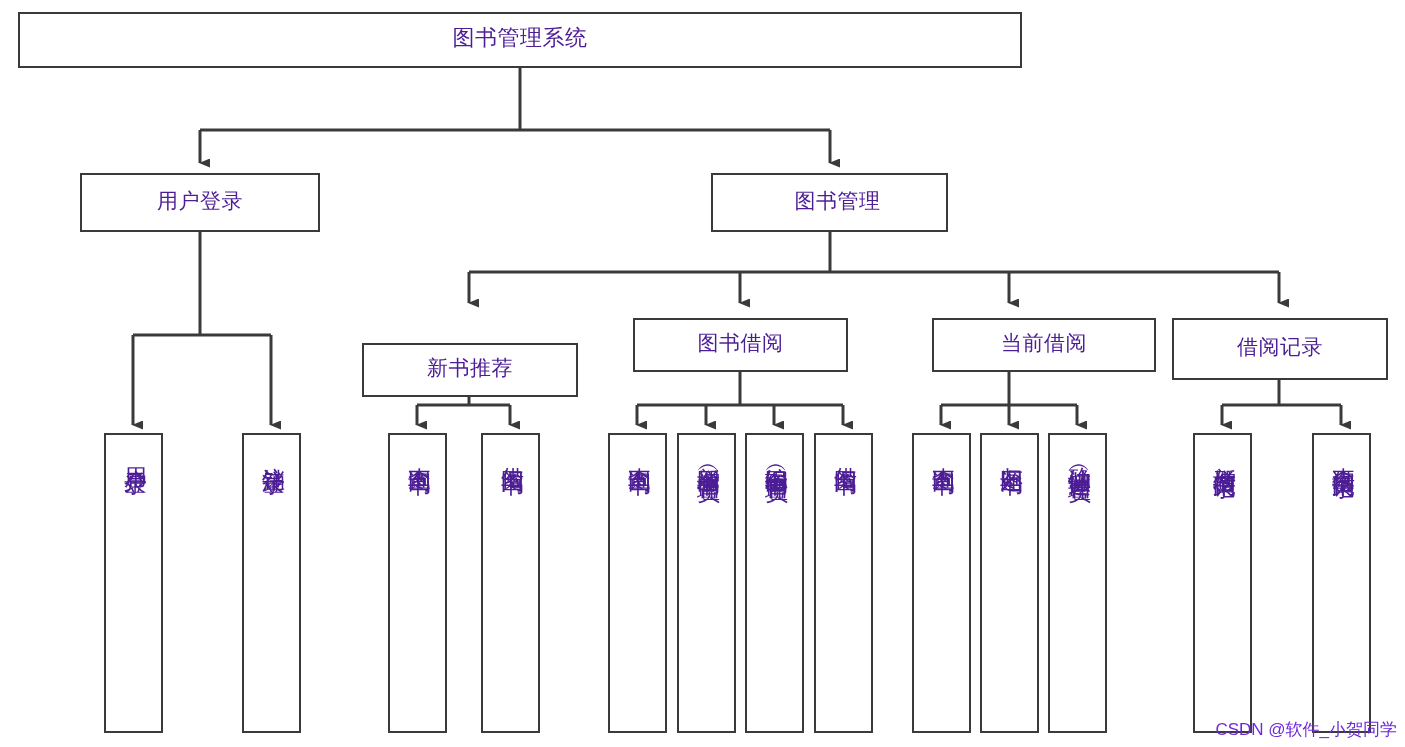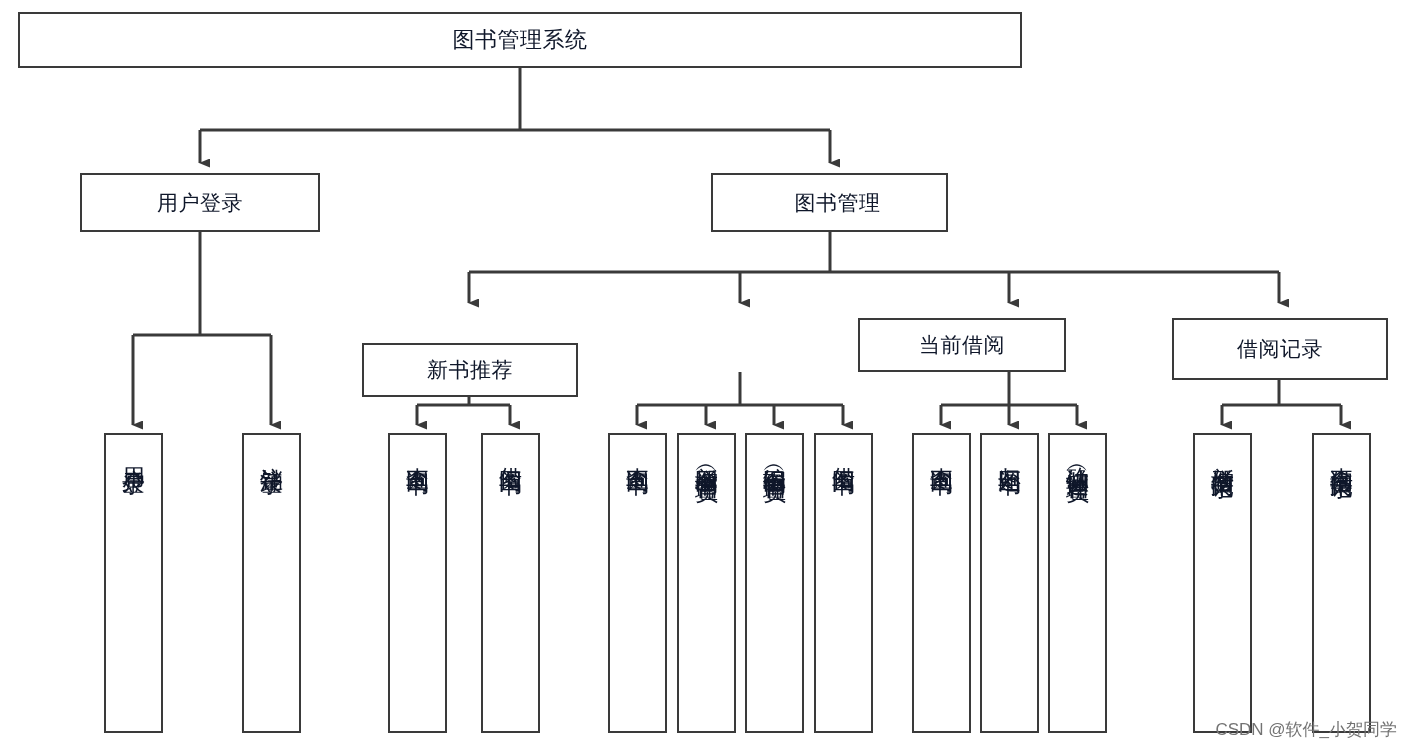--- a/index.html
+++ b/index.html
@@ -26,21 +26,22 @@
     pointer-events: none;
   }
   .node {
     position: absolute;
     box-sizing: border-box;
     border: 2px solid #3a3a3a;
     background: #ffffff;
     display: flex;
     align-items: center;
     justify-content: center;
-    color: #0f172a;
+    color: #4c1d95;
+    font-family: Liberation Mono, monospace;
   }
   .node-label {
     display: block;
     text-align: center;
     line-height: 1.12;
     letter-spacing: 0.5px;
   }
   
   .node.horiz .node-label {
     writing-mode: horizontal-tb;
@@ -59,21 +60,21 @@
     text-orientation: upright;
     font-size: 23px;
     line-height: 1.0;
     letter-spacing: 2px;
   }
   #watermark {
     position: absolute;
     right: 8px;
     bottom: 6px;
     font-size: 17px;
-    color: #737373;
+    color: #6d28d9;
     white-space: nowrap;
     user-select: none;
   }
 </style>
 </head>
 <body>
 
 <div id="diagram-root">
 
   <svg id="edge-layer" width="1405" height="747" viewBox="0 0 1405 747">
@@ -133,21 +134,24 @@
   <div class="node horiz" style="left:80px; top:173px; width:240px; height:59px;">
     <span class="node-label">用户登录</span>
   </div>
   <div class="node horiz" style="left:711px; top:173px; width:237px; height:59px;padding-left:16px;">
     <span class="node-label">图书管理</span>
   </div>
 
   <div class="node horiz" style="left:362px; top:318px; width:216px; height:54px;margin-top:25px;">
     <span class="node-label">新书推荐</span>
   </div>
-  <div class="node horiz" style="left:858px; top:318px; width:208px; height:54px;">
+  <div class="node horiz" style="left:633px; top:318px; width:215px; height:54px;">
+    <span class="node-label">图书借阅</span>
+  </div>
+  <div class="node horiz" style="left:932px; top:318px; width:224px; height:54px;">
     <span class="node-label">当前借阅</span>
   </div>
   <div class="node horiz" style="left:1172px; top:318px; width:216px; height:62px;">
     <span class="node-label">借阅记录</span>
   </div>
 
   <div class="node vert" style="left:104px; top:433px; width:59px; height:300px;">
     <span class="node-label">用户登录</span>
   </div>
   <div class="node vert" style="left:242px; top:433px; width:59px; height:300px;">

